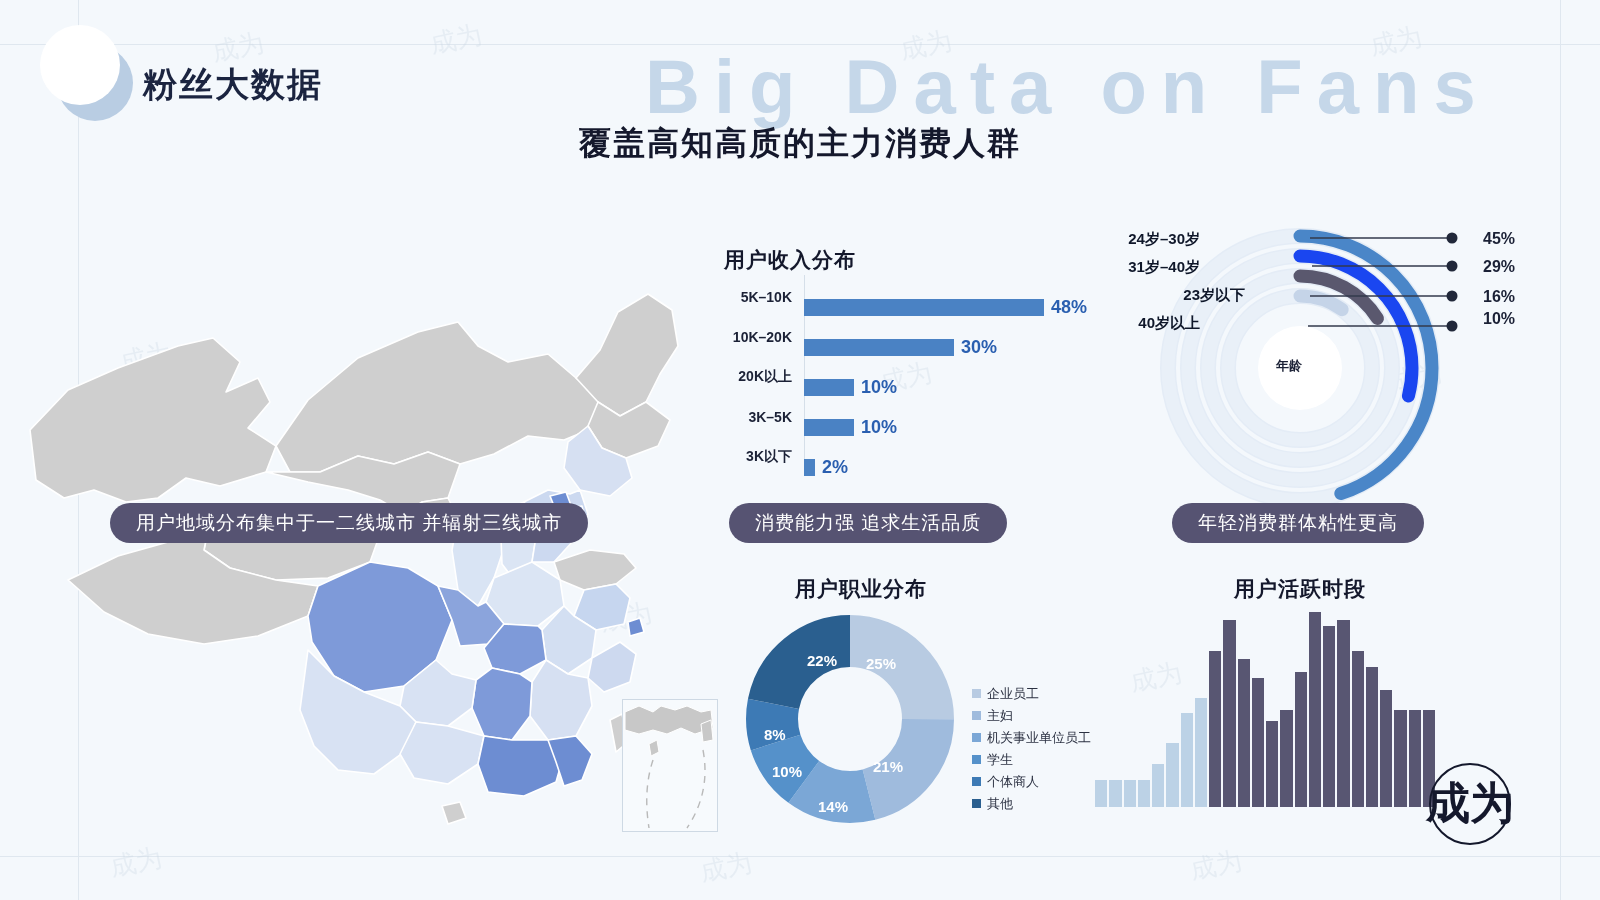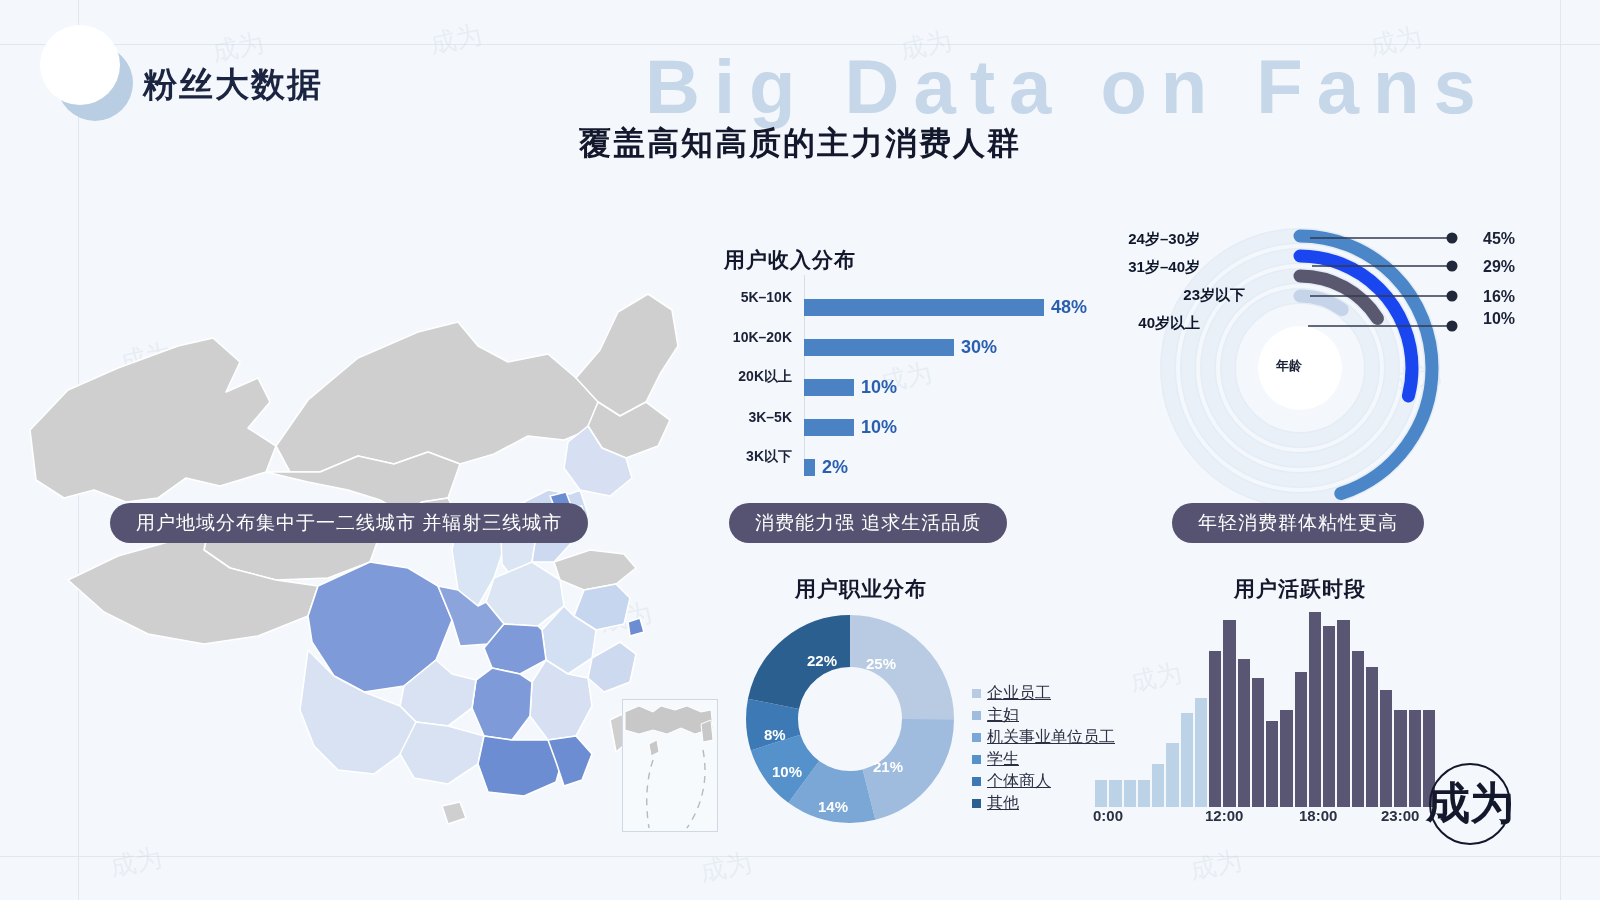--- a/index.html
+++ b/index.html
@@ -98,21 +98,21 @@
     white-space:nowrap;
   }
 
   
   .occ-title{left:795px;top:575px;}
   .occ-wrap{position:absolute;left:736px;top:608px;width:228px;height:222px;}
   .occ-wrap svg{width:100%;height:100%;}
   .occ-legend{position:absolute;left:972px;top:683px;}
   .legend-item{display:flex;align-items:center;height:21px;margin-bottom:1px;}
   .legend-sw{width:9px;height:9px;margin-right:6px;flex:0 0 auto;}
-  .legend-tx{font-size:16px;color:#2b3142;white-space:nowrap;text-decoration:underline;}
+  .legend-tx{font-size:13px;color:#2b3142;white-space:nowrap;}
 
   
   .act-title{left:1234px;top:575px;}
   .act-wrap{position:absolute;left:1095px;top:612px;width:340px;height:195px;}
   .act-bars{position:absolute;left:0;bottom:0;width:100%;height:195px;display:flex;align-items:flex-end;gap:2px;}
   .act-bar{flex:1 1 0;}
   .act-axis{position:absolute;left:1085px;top:807px;width:360px;height:22px;}
   .act-tick{
     position:absolute;font-size:15px;font-weight:bold;color:#2b3142;white-space:nowrap;
   }
@@ -423,26 +423,20 @@
         <div class="act-bar" style="height: 93%; background: rgb(88, 86, 114);"></div>
         <div class="act-bar" style="height: 96%; background: rgb(88, 86, 114);"></div>
         <div class="act-bar" style="height: 80%; background: rgb(88, 86, 114);"></div>
         <div class="act-bar" style="height: 72%; background: rgb(88, 86, 114);"></div>
         <div class="act-bar" style="height: 60%; background: rgb(88, 86, 114);"></div>
         <div class="act-bar" style="height: 50%; background: rgb(88, 86, 114);"></div>
         <div class="act-bar" style="height: 50%; background: rgb(88, 86, 114);"></div>
         <div class="act-bar" style="height: 50%; background: rgb(88, 86, 114);"></div>
       </div>
   </div>
-  <div class="act-axis">
-    <div class="act-tick" style="left:8px">0:00</div>
-    <div class="act-tick" style="left:120px">12:00</div>
-    <div class="act-tick" style="left:214px">18:00</div>
-    <div class="act-tick" style="left:296px">23:00</div>
-  </div>
 
   <div class="logo">
     <svg viewBox="0 0 92 92" xmlns="http://www.w3.org/2000/svg">
       <circle cx="46" cy="46" r="40" fill="none" stroke="#14182c" stroke-width="2"></circle>
       <text x="46" y="60" text-anchor="middle" font-family="Liberation Serif, DejaVu Serif, serif" font-size="44" font-weight="bold" fill="#14182c">成为</text>
     </svg>
   </div>
 
 </div>
 

